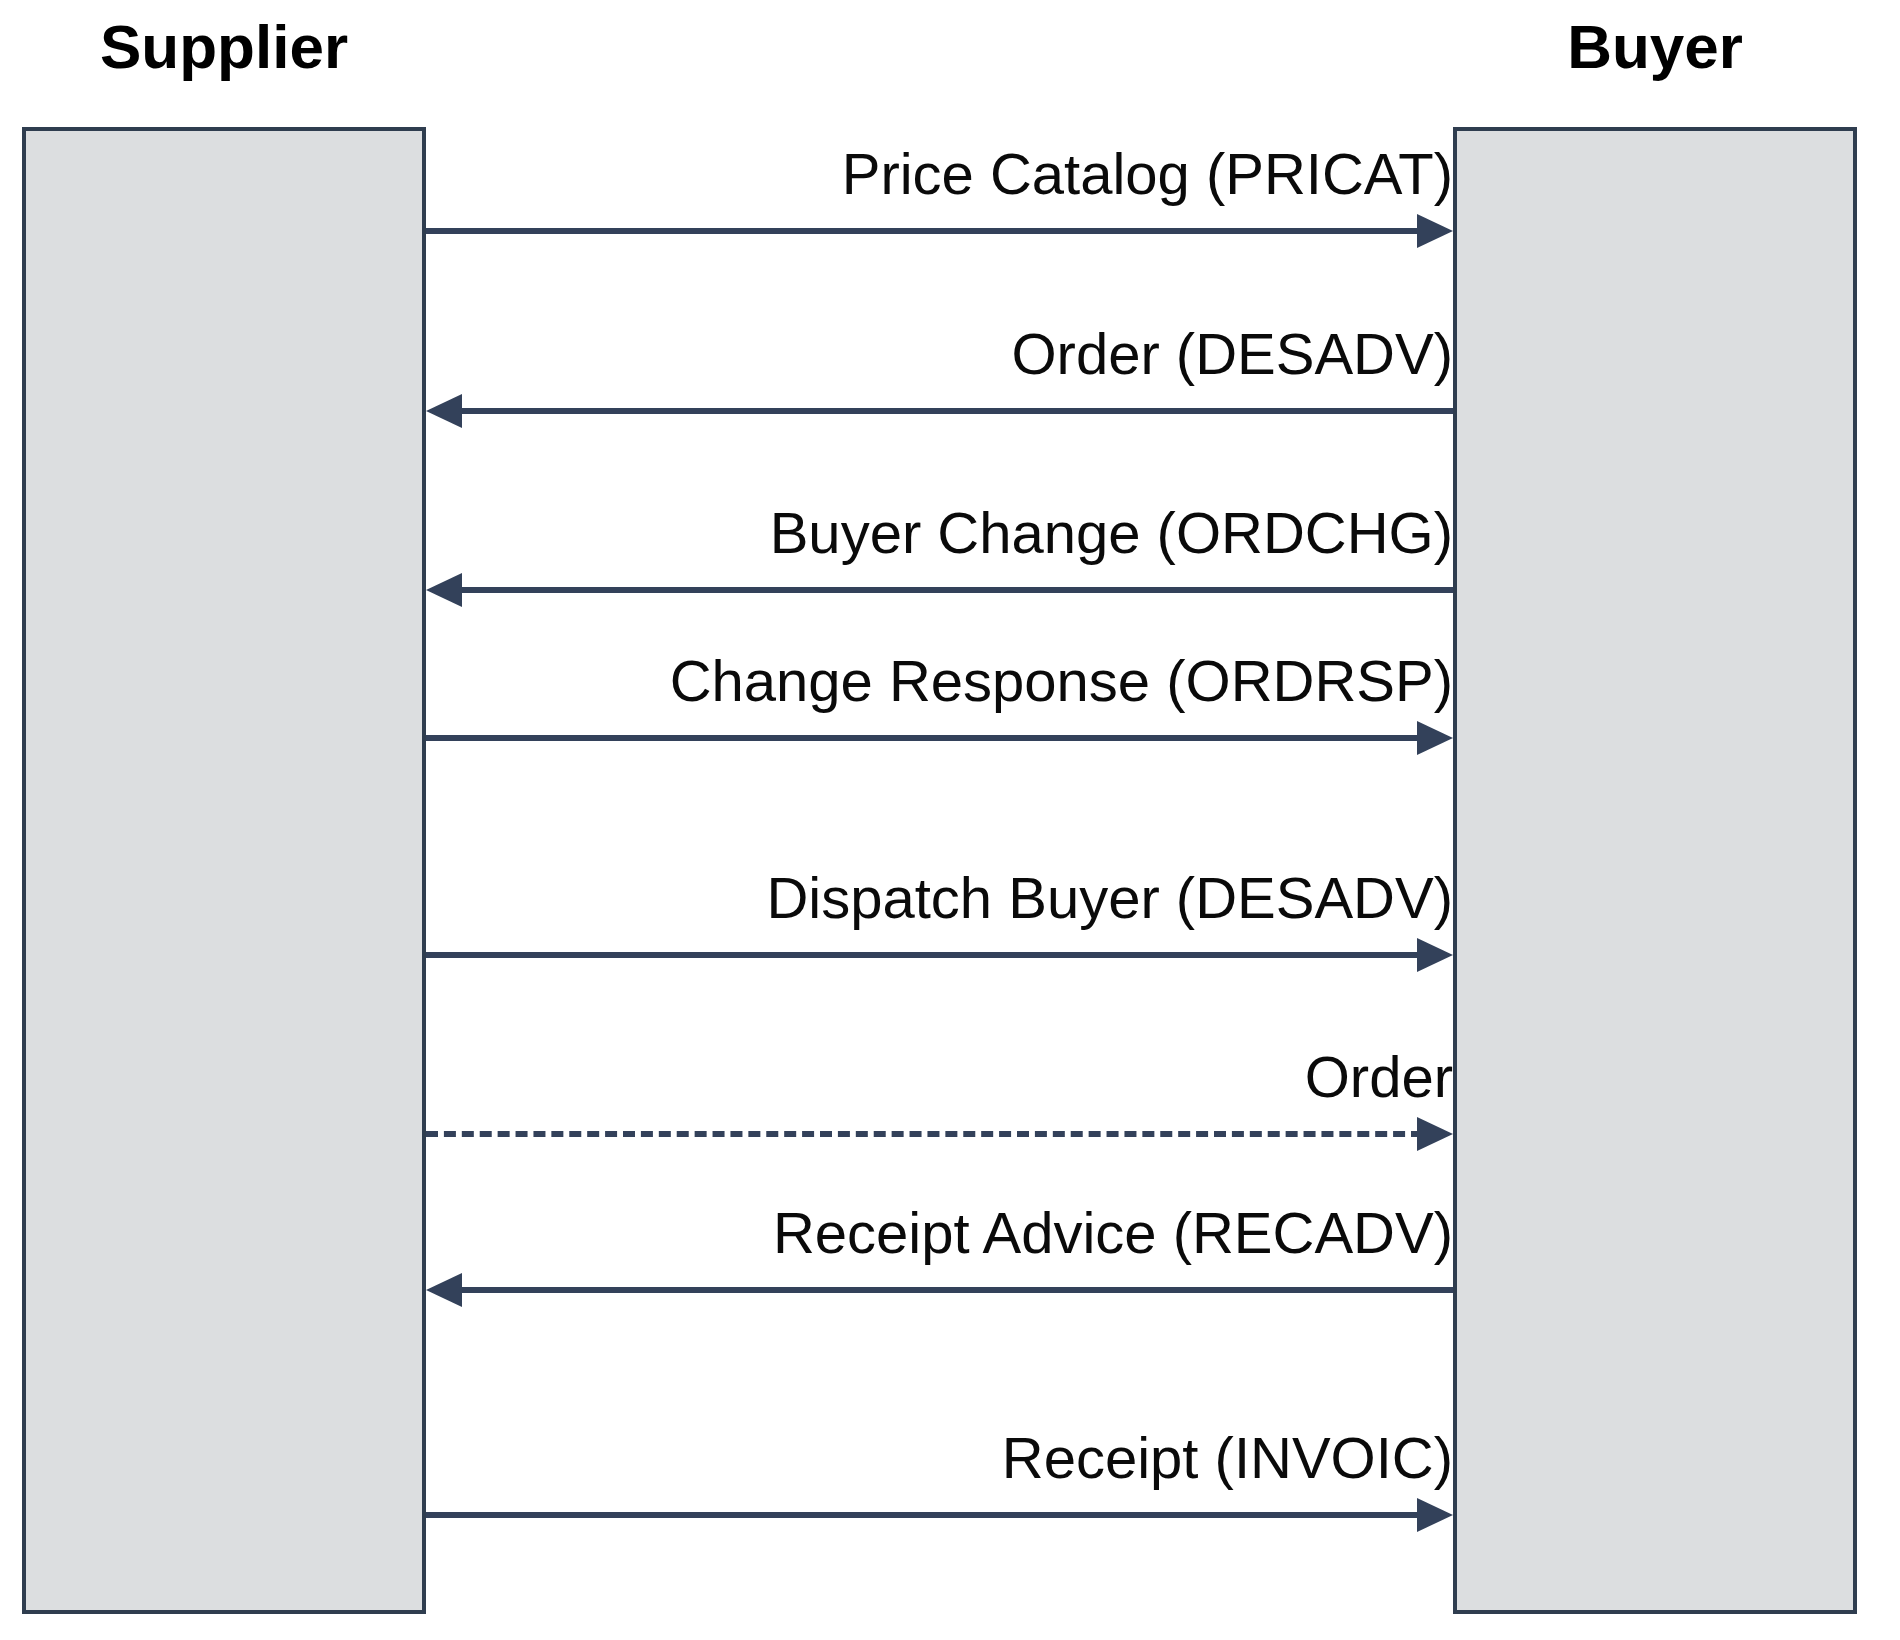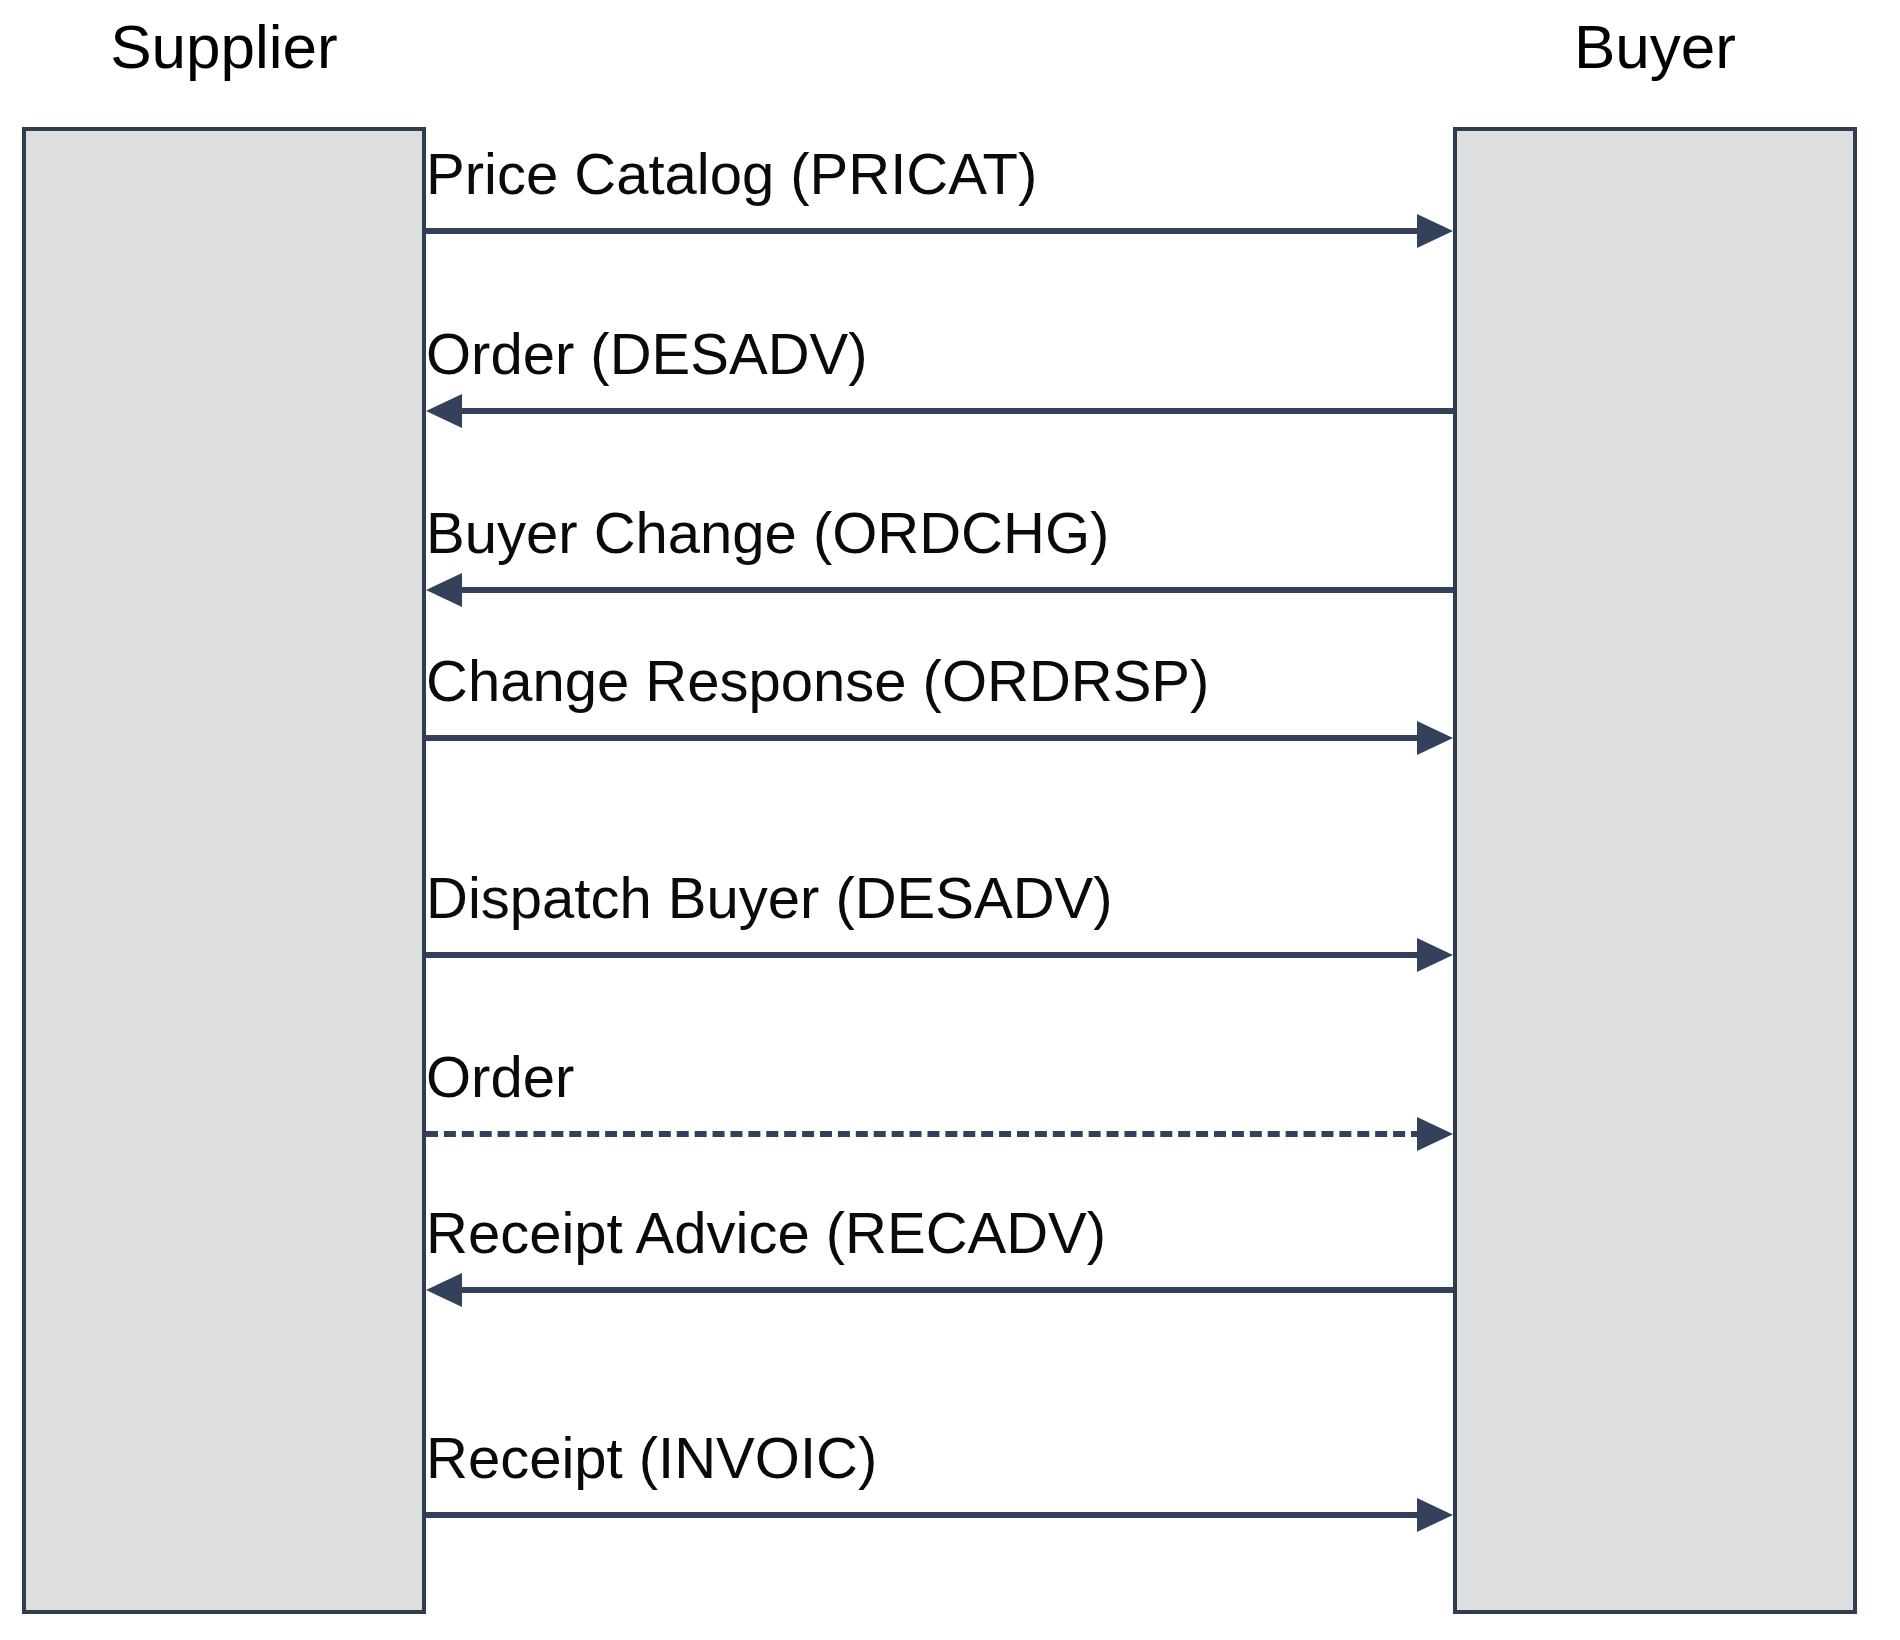--- a/index.html
+++ b/index.html
@@ -35,21 +35,21 @@
     left: 1453px;
     top: 127px;
     width: 404px;
     height: 1487px;
   }
 
   
   .actor-title {
     position: absolute;
     font-size: 62px;
-    font-weight: normal;
+    font-weight: bold;
     color: #000000;
     text-align: center;
     line-height: 1;
     white-space: nowrap;
   }
   #supplier-title {
     left: 22px;
     top: 16px;
     width: 404px;
   }
@@ -65,21 +65,21 @@
     position: absolute;
     left: 426px;
     width: 1027px;
     height: 0;
   }
   .message-label {
     position: absolute;
     left: 0;
     width: 100%;
     bottom: 26px;
-    text-align: left;
+    text-align: right;
     font-size: 58px;
     color: #0a0a0a;
     line-height: 1.05;
     white-space: nowrap;
   }
   .message-line {
     position: absolute;
     left: 0;
     top: -3px;
     width: 100%;

